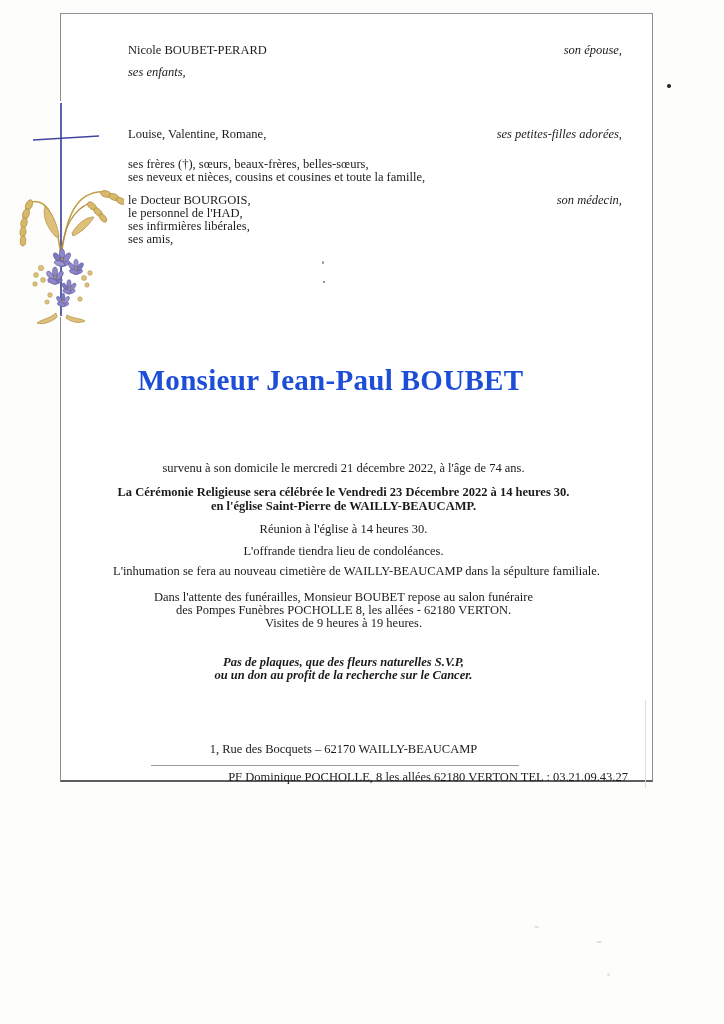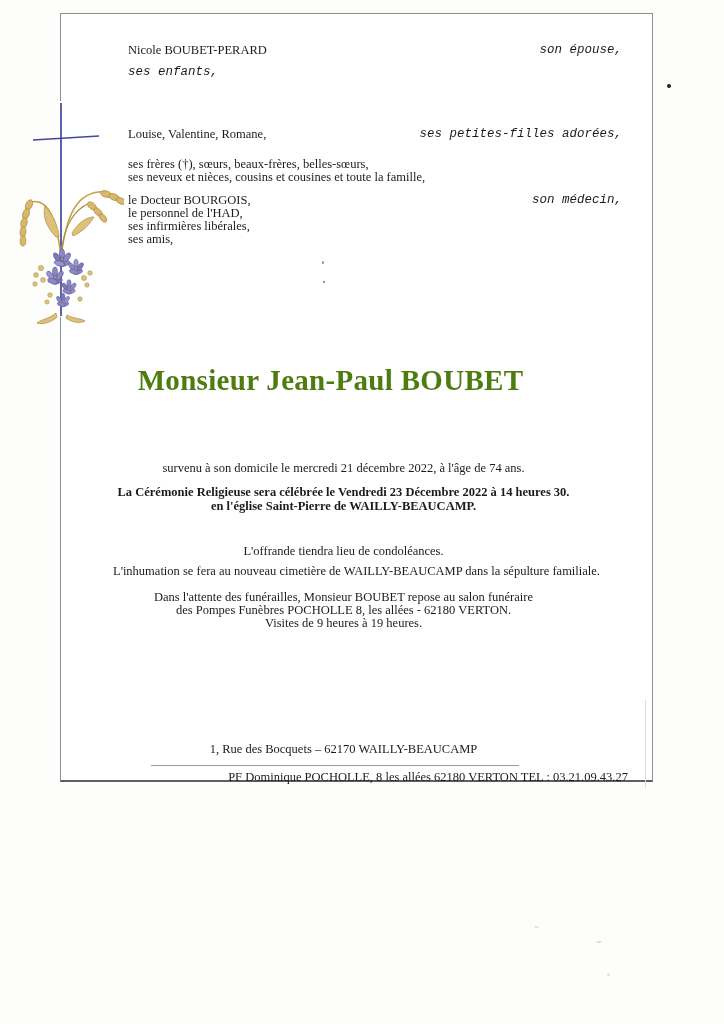--- a/index.html
+++ b/index.html
@@ -17,35 +17,35 @@
     border-bottom:2px solid #5f5f5f;
     padding-left:20px;
   }
   
   .mgroup{
     position:absolute;left:67px;right:30px;
     display:flex;justify-content:space-between;
     font-size:12.5px;line-height:13px;
   }
   .mgroup .names{white-space:nowrap;}
-  .mgroup .relation{font-style:italic;white-space:nowrap;text-align:right;font-family:Liberation Mono, monospace;}
+  .mgroup .relation{font-style:italic;white-space:nowrap;text-align:right;}
   .align-end{align-items:flex-end;}
   .align-start{align-items:flex-start;}
   
   .cblock{
     position:absolute;left:0;right:26px;text-align:center;
     font-size:12.5px;line-height:13px;
   }
   .bold{font-weight:bold;}
   .italic{font-style:italic;}
   .boldital{font-weight:bold;font-style:italic;}
   .title-block{
     position:absolute;left:0;right:52px;top:349px;text-align:center;
     font-size:29px;font-weight:bold;line-height:34px;letter-spacing:0.3px;
-    color:#4d7c0f;
+    color:#1d4ed8;
   }
   .lh14{line-height:14px;}
   .sep-line{
     position:absolute;left:90px;top:751px;width:368px;height:0;
     border-top:1px solid #9a9a9a;
   }
   .footer-line{
     position:absolute;left:0;right:24px;top:757px;text-align:right;
     font-size:12.5px;line-height:13px;
   }
@@ -110,31 +110,36 @@
 
   <div class="title-block">Monsieur Jean-Paul BOUBET</div>
 
   <div class="cblock" style="top:448px">survenu à son domicile le mercredi 21 décembre 2022, à l'âge de 74 ans.</div>
 
   <div class="cblock bold lh14" style="top:471px">
     <div>La Cérémonie Religieuse sera célébrée le Vendredi 23 Décembre 2022 à 14 heures 30.</div>
     <div>en l'église Saint-Pierre de WAILLY-BEAUCAMP.</div>
   </div>
 
+  <div class="cblock" style="top:509px">Réunion à l'église à 14 heures 30.</div>
 
   <div class="cblock" style="top:531px">L'offrande tiendra lieu de condoléances.</div>
 
   <div class="cblock" style="top:551px;left:0;right:0">L'inhumation se fera au nouveau cimetière de WAILLY-BEAUCAMP dans la sépulture familiale.</div>
 
   <div class="cblock" style="top:577px">
     <div>Dans l'attente des funérailles, Monsieur BOUBET repose au salon funéraire</div>
     <div>des Pompes Funèbres POCHOLLE 8, les allées - 62180 VERTON.</div>
     <div>Visites de 9 heures à 19 heures.</div>
   </div>
 
+  <div class="cblock boldital" style="top:642px">
+    <div>Pas de plaques, que des fleurs naturelles S.V.P,</div>
+    <div>ou un don au profit de la recherche sur le Cancer.</div>
+  </div>
 
   <div class="cblock" style="top:729px">1, Rue des Bocquets – 62170 WAILLY-BEAUCAMP</div>
 
   <div class="sep-line"></div>
 
   <div class="footer-line">PF Dominique POCHOLLE, 8 les allées 62180 VERTON TEL : 03.21.09.43.27</div>
 
 </div>
 
 <svg class="decoration" viewBox="0 0 110 250" xmlns="http://www.w3.org/2000/svg">

